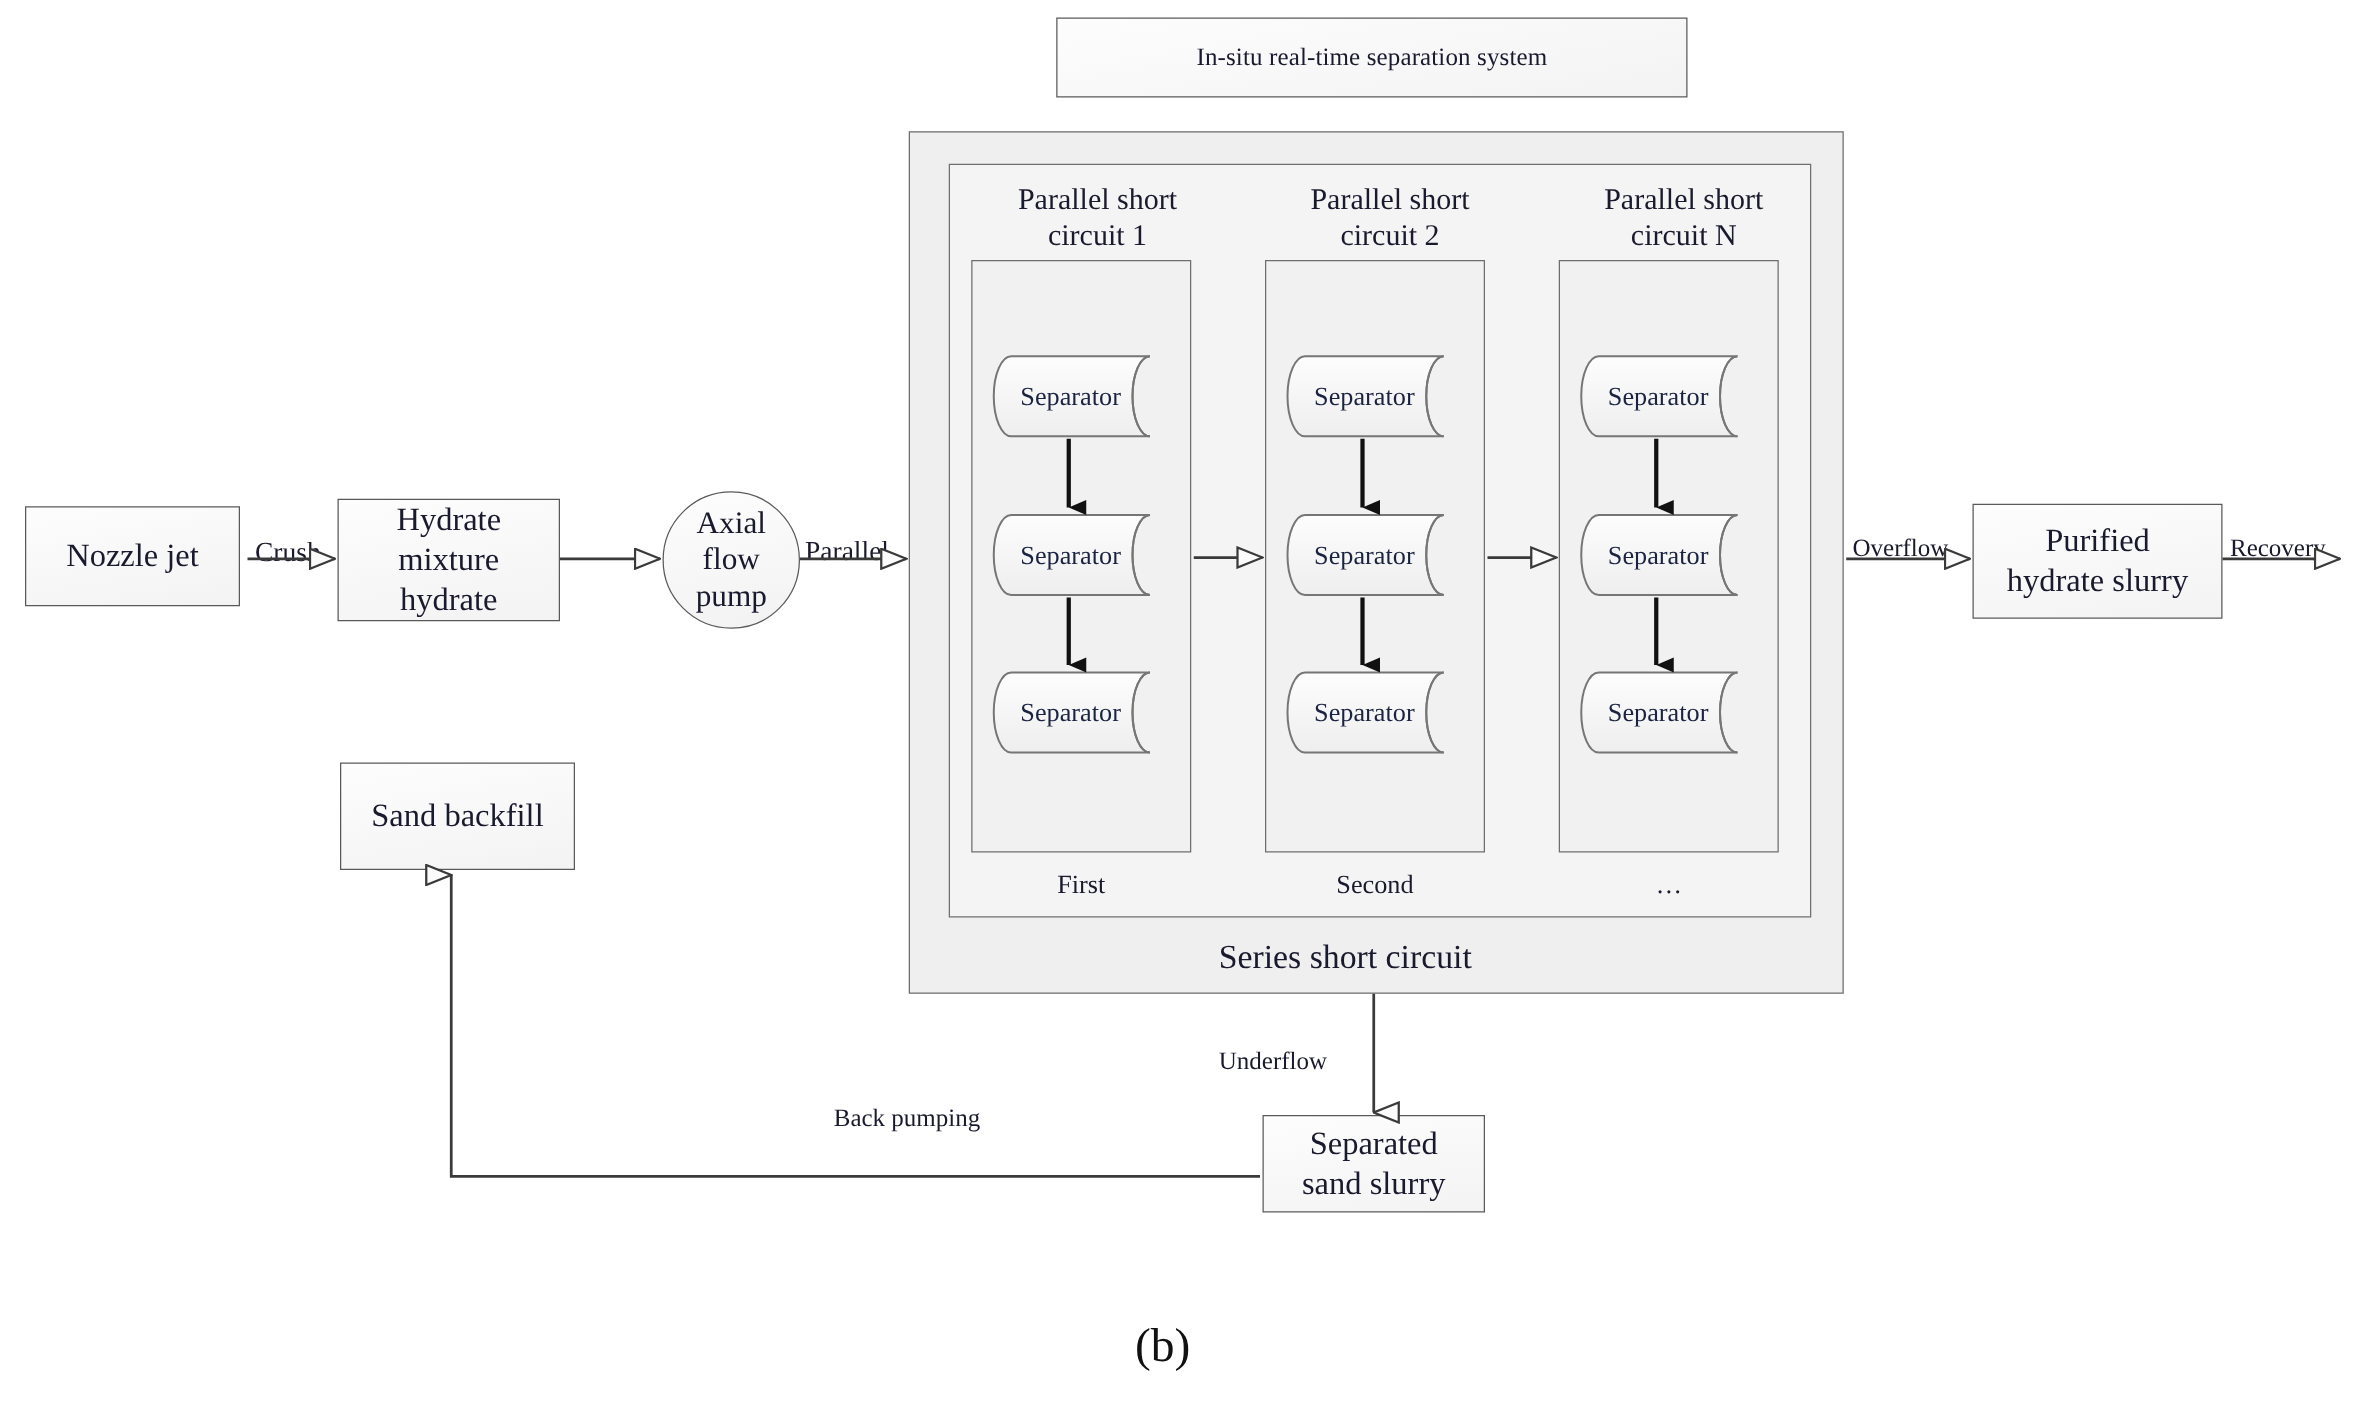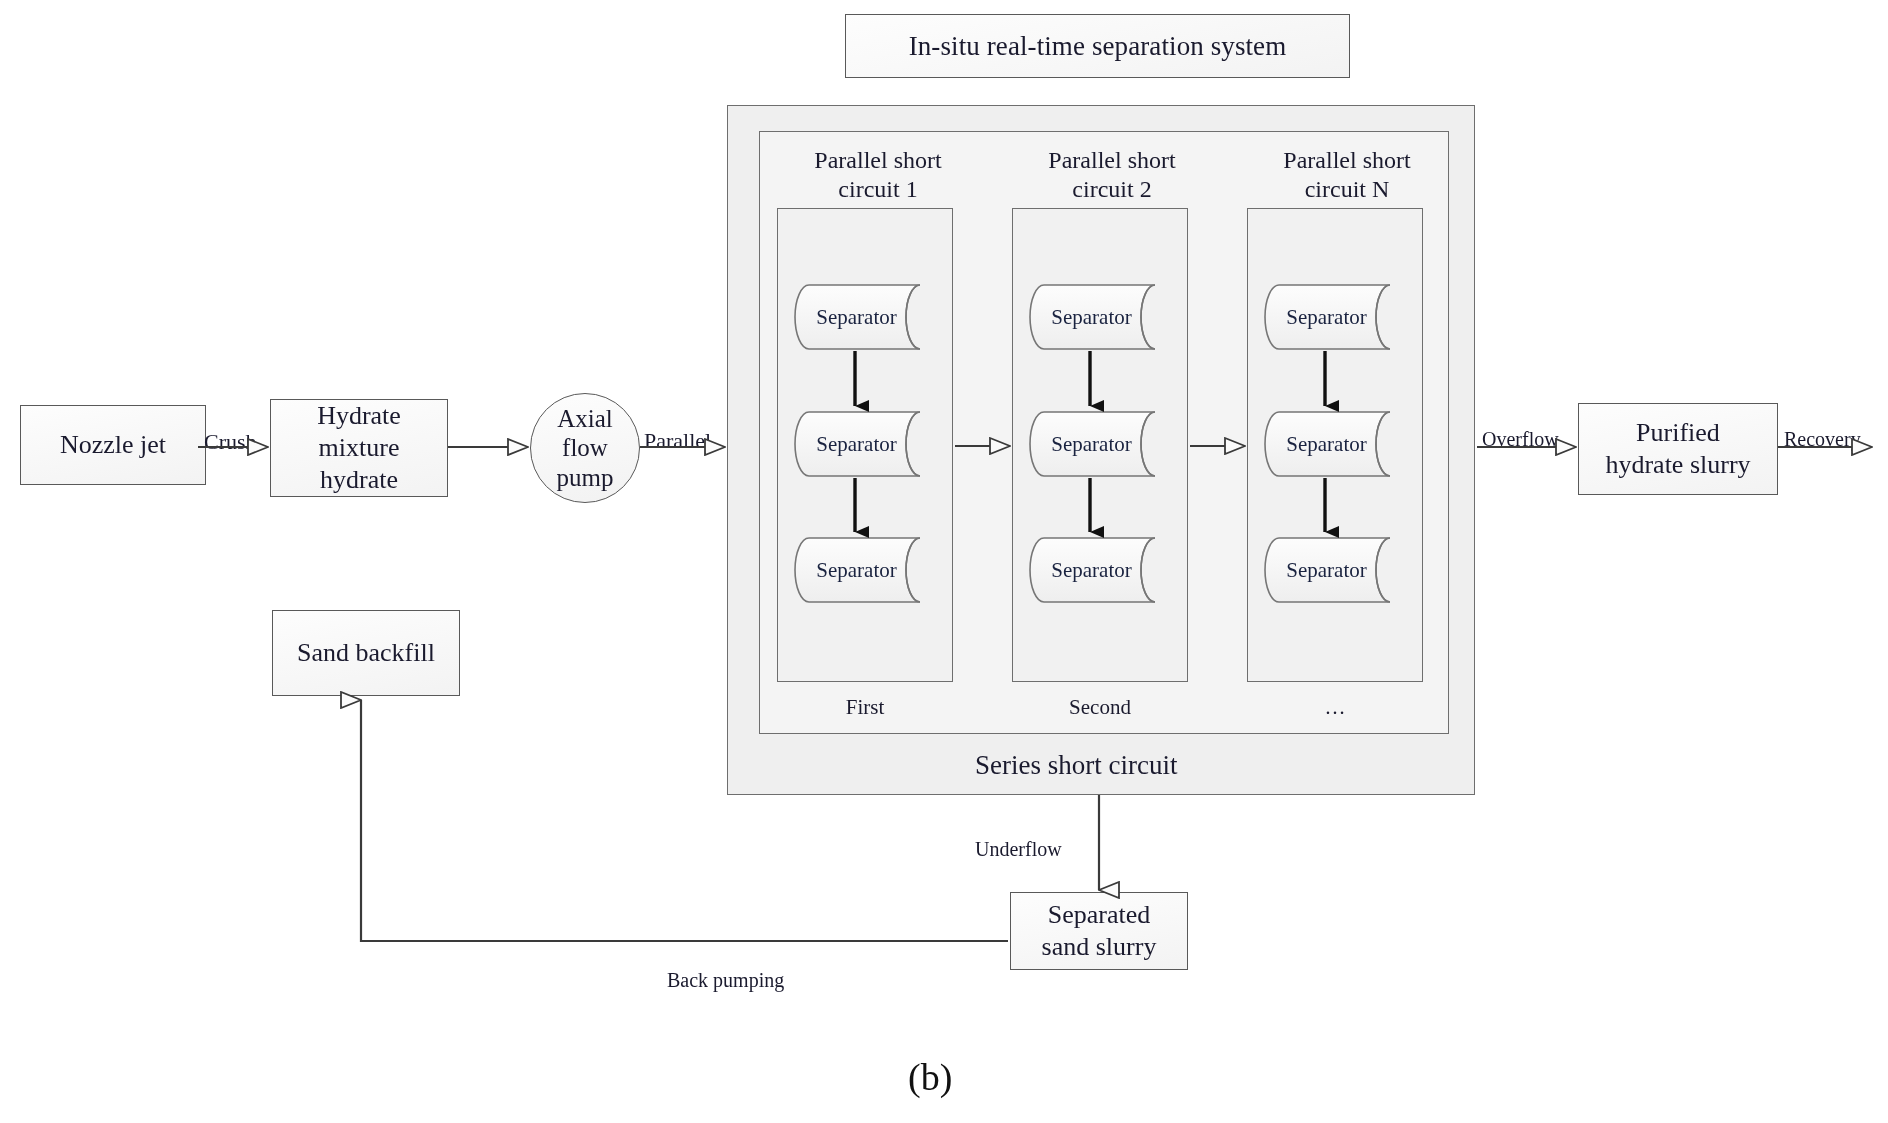--- a/index.html
+++ b/index.html
@@ -13,21 +13,21 @@
 
   
   .pbox{
     border:1.6px solid #595959;
     background:linear-gradient(170deg,#fdfdfd 0%,#f3f3f3 100%);
     display:flex;align-items:center;justify-content:center;
     text-align:center;line-height:1.22;
   }
   .pbox .lines{display:block;}
 
-  .title-box{font-size:27px;letter-spacing:.1px;}
+  .title-box{font-size:20px;letter-spacing:.1px;}
   .nodebox{font-size:26px;}
 
   
   .circle{
     border:1.6px solid #595959;border-radius:50%;
     background:linear-gradient(170deg,#fdfdfd 0%,#f2f2f2 100%);
     display:flex;align-items:center;justify-content:center;text-align:center;
     font-size:25px;line-height:1.18;
   }
 
@@ -166,21 +166,21 @@
     </svg>
     <div class="cyl-label">Separator</div>
   </div>
 
   <div class="colcap" style="left:775px;top:695px;width:180px;">First</div>
   <div class="colcap" style="left:1010px;top:695px;width:180px;">Second</div>
   <div class="colcap" style="left:1245px;top:695px;width:180px;">…</div>
 
   <div class="series-lbl" style="left:975px;top:750px;">Series short circuit</div>
 
-  <div class="abs pbox nodebox" style="left:20px;top:405px;width:186px;height:80px;">
+  <div class="abs pbox nodebox" style="left:20px;top:405px;width:172px;height:80px;">
     <span>Nozzle jet</span>
   </div>
 
   <div class="abs pbox nodebox" style="left:270px;top:399px;width:178px;height:98px;">
     <span class="lines">
       <span>Hydrate</span><br>
       <span>mixture</span><br>
       <span>hydrate</span>
     </span>
   </div>
@@ -209,21 +209,21 @@
       <span>Separated</span><br>
       <span>sand slurry</span>
     </span>
   </div>
 
   <div class="lbl" style="left:204px;top:413px;">Crush</div>
   <div class="lbl" style="left:644px;top:412px;">Parallel</div>
   <div class="lbl lbl-sm" style="left:1482px;top:412px;">Overflow</div>
   <div class="lbl lbl-sm" style="left:1784px;top:412px;">Recovery</div>
   <div class="lbl lbl-sm" style="left:975px;top:822px;">Underflow</div>
-  <div class="lbl lbl-sm" style="left:667px;top:953px;">Back pumping</div>
+  <div class="lbl lbl-sm" style="left:667px;top:868px;">Back pumping</div>
 
   <svg class="ov" viewBox="0 0 1888 1123">
     <defs>
       <marker id="hollowR" markerWidth="22" markerHeight="18" refX="21" refY="9" orient="auto" markerUnits="userSpaceOnUse">
         <path d="M1 1 L21 9 L1 17 Z" fill="#fbfbfb" stroke="#3a3a3a" stroke-width="1.8"></path>
       </marker>
       <marker id="hollowD" markerWidth="18" markerHeight="22" refX="9" refY="21" orient="auto" markerUnits="userSpaceOnUse">
         <path d="M1 1 L17 1 L9 21 Z" fill="#fbfbfb" stroke="#3a3a3a" stroke-width="1.8"></path>
       </marker>
       <marker id="hollowU" markerWidth="18" markerHeight="22" refX="9" refY="21" orient="auto" markerUnits="userSpaceOnUse">

